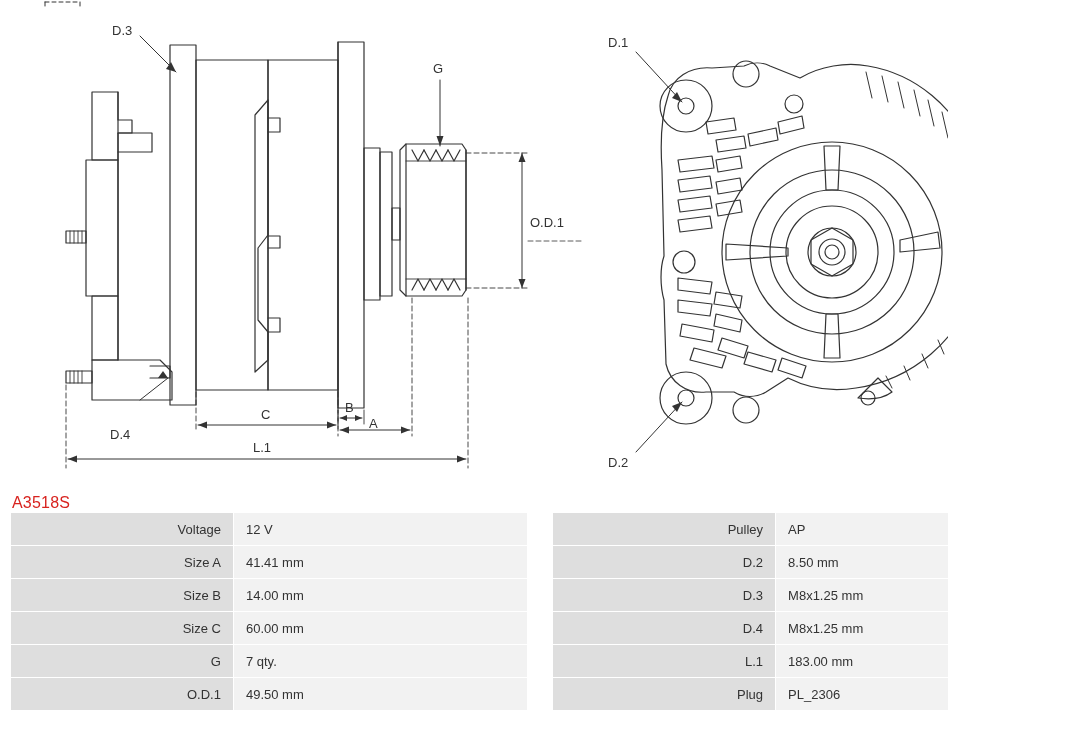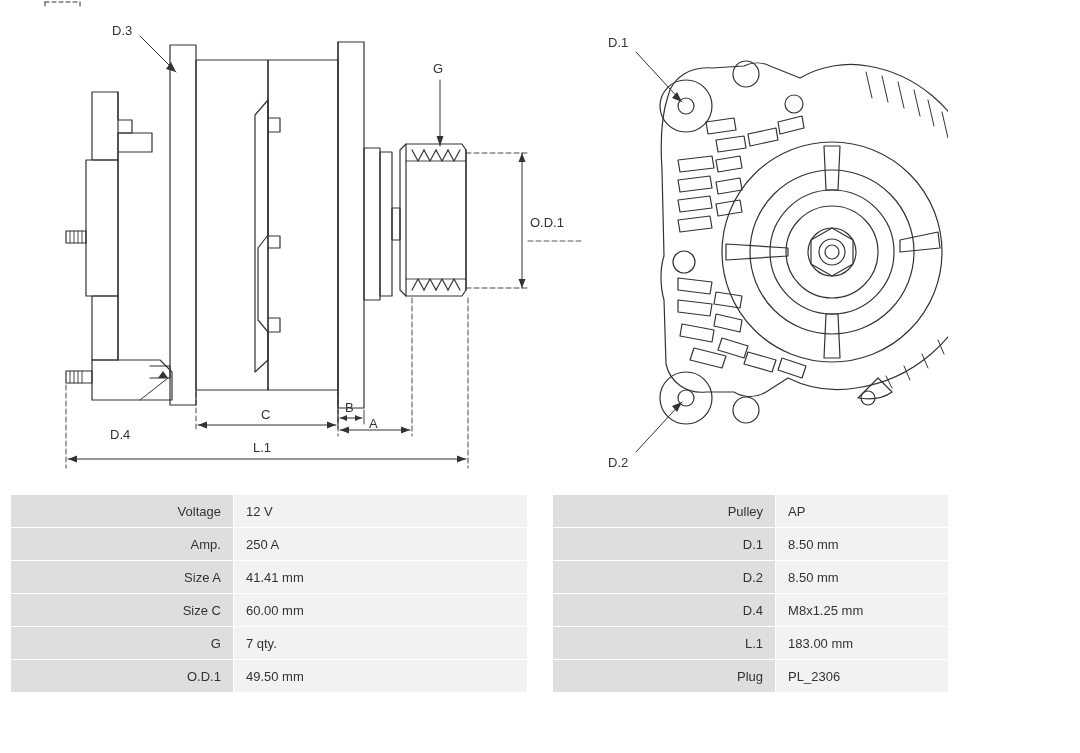--- a/index.html
+++ b/index.html
@@ -31,21 +31,21 @@
     top: 486px;
     font-size: 16px;
     color: #d8231f;
     font-weight: normal;
     letter-spacing: 0.2px;
     margin-top: 8px;
   }
   table.specs {
     position: absolute;
     left: 10px;
-    top: 494px;
+    top: 512px;
     width: 1060px;
     border-collapse: collapse;
     table-layout: fixed;
   }
   table.specs td {
     height: 33px;
     font-size: 13px;
     border: 1px solid #ffffff;
     padding: 0 12px;
     vertical-align: middle;
@@ -268,34 +268,34 @@
   <table class="specs">
     <tbody>
       <tr>
         <td class="lbl">Voltage</td>
         <td class="val">12 V</td>
         <td class="spacer"></td>
         <td class="lbl">Pulley</td>
         <td class="val">AP</td>
       </tr>
       <tr>
-        <td class="lbl">Amp.</td>
-        <td class="val">250 A</td>
-        <td class="spacer"></td>
-        <td class="lbl">D.1</td>
-        <td class="val">8.50 mm</td>
-      </tr>
-      <tr>
         <td class="lbl">Size A</td>
         <td class="val">41.41 mm</td>
         <td class="spacer"></td>
         <td class="lbl">D.2</td>
         <td class="val">8.50 mm</td>
       </tr>
       <tr>
+        <td class="lbl">Size B</td>
+        <td class="val">14.00 mm</td>
+        <td class="spacer"></td>
+        <td class="lbl">D.3</td>
+        <td class="val">M8x1.25 mm</td>
+      </tr>
+      <tr>
         <td class="lbl">Size C</td>
         <td class="val">60.00 mm</td>
         <td class="spacer"></td>
         <td class="lbl">D.4</td>
         <td class="val">M8x1.25 mm</td>
       </tr>
       <tr>
         <td class="lbl">G</td>
         <td class="val">7 qty.</td>
         <td class="spacer"></td>

